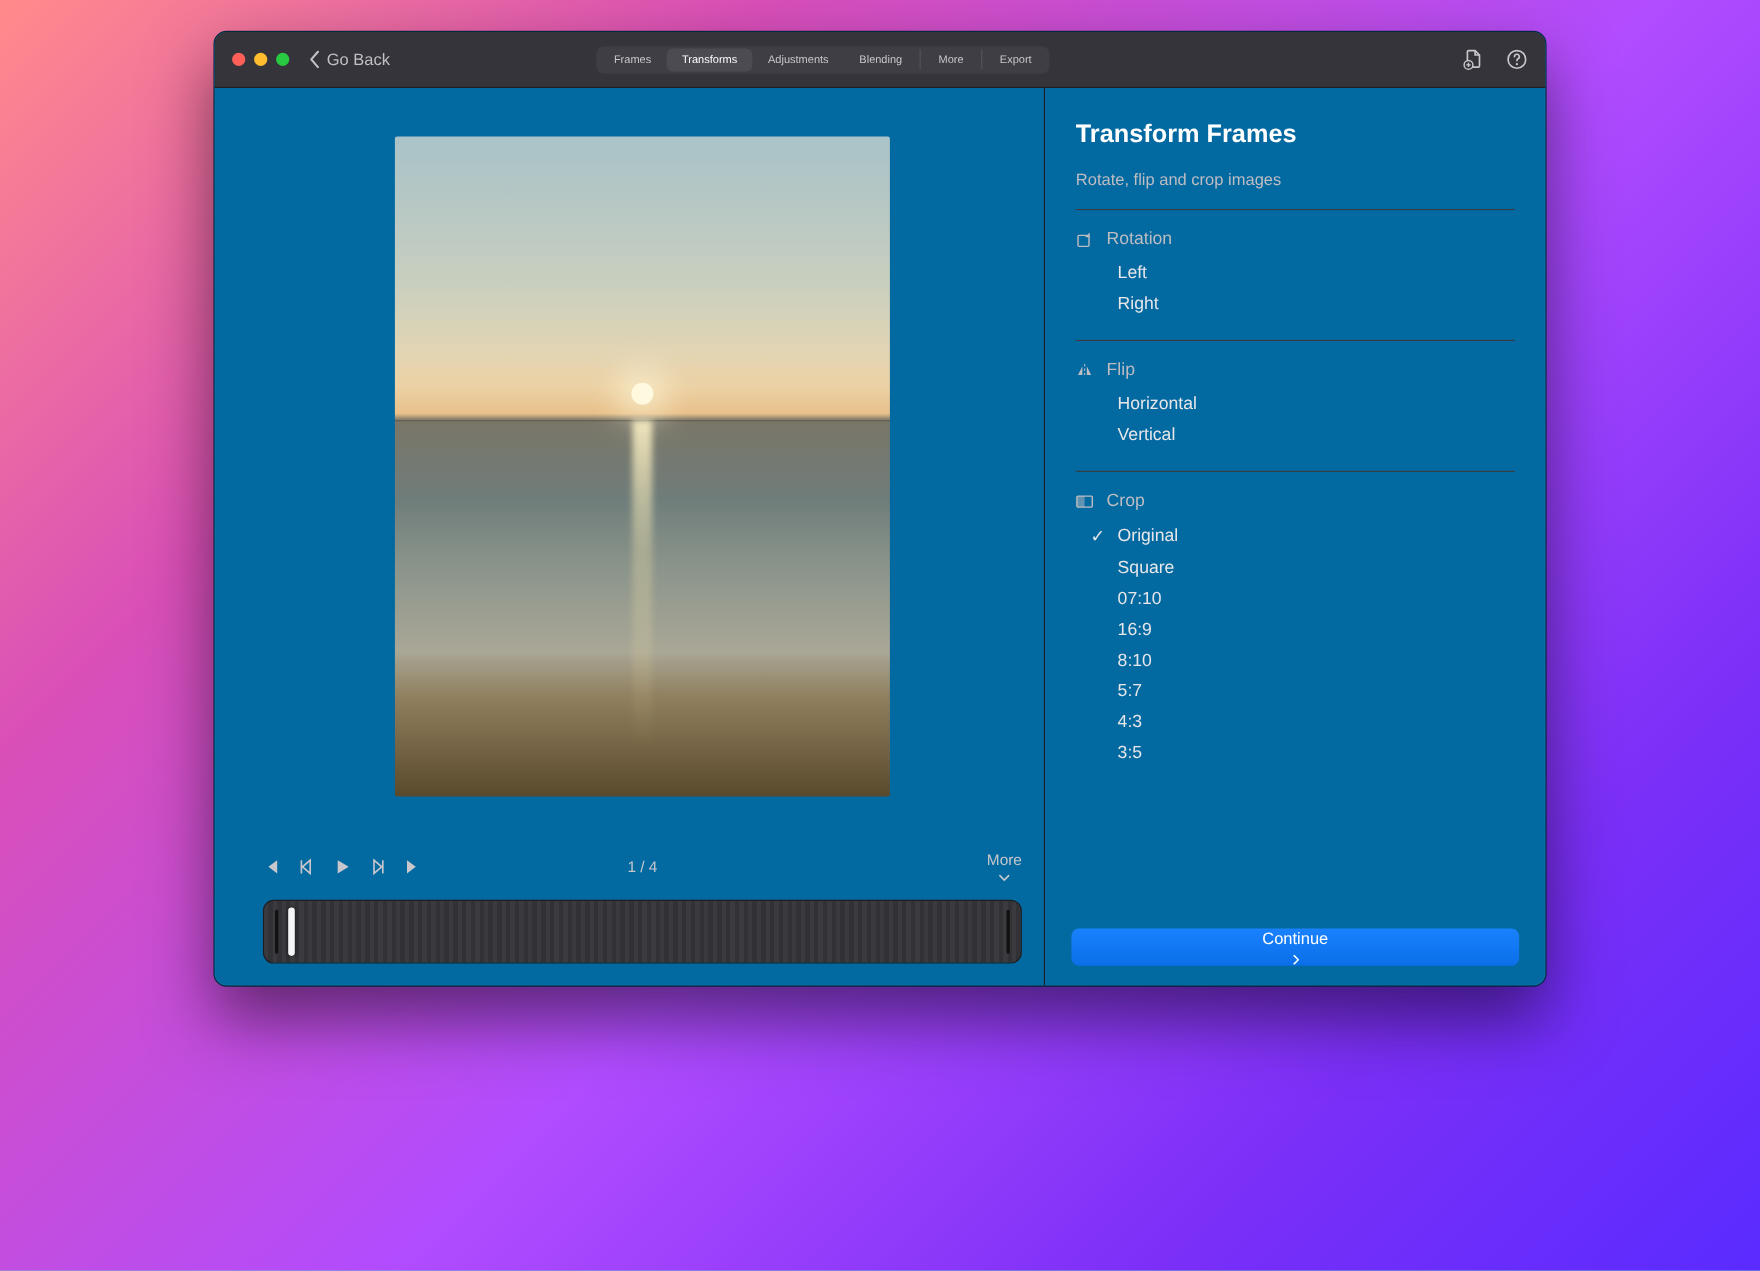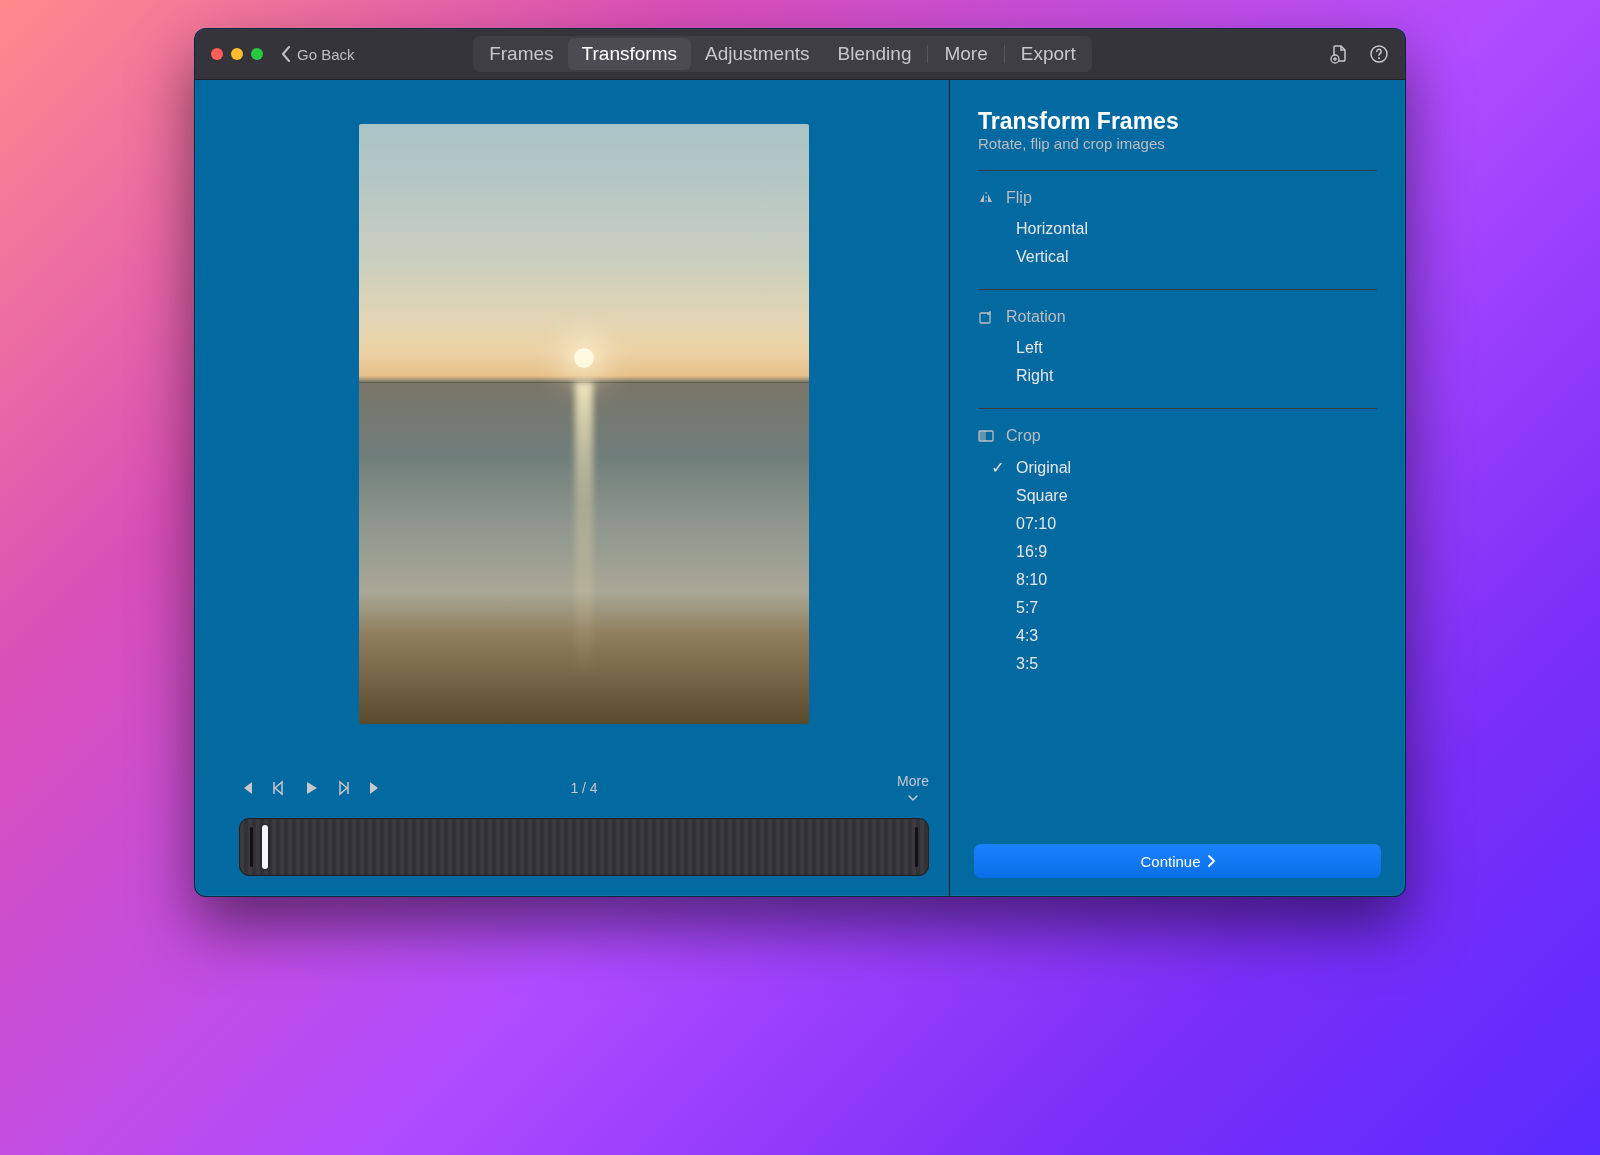--- a/index.html
+++ b/index.html
@@ -34,21 +34,21 @@
   .tl-max{background:#28c840;}
   .go-back{display:flex;align-items:center;gap:6px;margin-left:18px;color:#bfbfc4;cursor:default;}
   .go-back svg{width:10px;height:16px;}
   .tabs{
     margin-left:auto;margin-right:auto;
     display:flex;align-items:center;
     background:rgba(255,255,255,.05);
     border-radius:7px;padding:2px;
   }
   .tab{
-    padding:5px 14px;border-radius:6px;color:#c7c7cc;cursor:default;font-size:19px;
+    padding:5px 14px;border-radius:6px;color:#c7c7cc;cursor:default;font-size:10px;
   }
   .tab.active{background:#4c4b51;color:#fff;}
   .tabs .sep{width:1px;height:18px;background:rgba(255,255,255,.12);margin:0 2px;}
   .titlebar-right{display:flex;align-items:center;gap:20px;margin-left:auto;}
   .icon-btn{color:#c7c7cc;display:flex;cursor:default;}
   .body{flex:1;display:flex;min-height:0;}
   .left{flex:1;display:flex;flex-direction:column;border-right:1px solid #1f1e21;min-width:0;padding-left:24px;}
   .preview{flex:1;display:flex;align-items:center;justify-content:center;padding:26px;}
   .photo{
     width:450px;height:600px;border-radius:2px;overflow:hidden;position:relative;
@@ -86,36 +86,37 @@
   }
   .scrub .mark{position:absolute;top:8px;bottom:8px;width:3px;background:#111;border-radius:2px;}
   .scrub .mark.start{left:10px;}
   .scrub .mark.end{right:10px;}
   .scrub .head{
     position:absolute;top:6px;bottom:6px;left:22px;width:6px;background:#f5f5f7;border-radius:3px;
     box-shadow:0 0 4px rgba(0,0,0,.6);
   }
   .right{width:455px;flex:0 0 455px;display:flex;flex-direction:column;min-height:0;}
   .panel{flex:1;overflow-y:auto;padding:28px 28px 10px;}
-  .panel h1{margin:0 0 0;font-size:23px;font-weight:600;color:#fff;}
+  .panel h1{margin:0 0 20px;font-size:23px;font-weight:600;color:#fff;}
   .panel .sub{margin:0 0 18px;color:#bdbdc2;font-size:15px;}
   .section{border-top:1px solid #3b3a3f;padding:18px 0;}
   .section-head{display:flex;align-items:center;gap:12px;color:#bdbdc2;font-size:16px;margin-bottom:8px;}
   .section-head svg{width:16px;height:16px;flex:0 0 16px;}
   .opt{
     display:flex;align-items:center;gap:10px;
     padding:5px 0 5px 12px;color:#e7e7ea;font-size:16px;cursor:default;
   }
   .opt .check{width:16px;flex:0 0 16px;text-align:center;color:#e7e7ea;}
   .footer{padding:14px 24px 18px;}
   .continue{
     width:100%;height:34px;border:none;border-radius:7px;
     background:linear-gradient(to bottom,#1a82ff,#0a6fe7);
     color:#fff;font-size:15px;display:flex;align-items:center;justify-content:center;gap:6px;
     cursor:default;
+    flex-direction:column;
   }
   .continue svg{width:8px;height:12px;}
   .panel::-webkit-scrollbar{width:0;}
 </style>
 </head>
 <body>
 
 <div class="window">
 
   <div class="titlebar">
@@ -211,50 +212,50 @@
     </div>
 
     <div class="right">
       <div class="panel">
         <h1>Transform Frames</h1>
         <p class="sub">Rotate, flip and crop images</p>
 
         <div class="section">
           <div class="section-head">
             <svg viewBox="0 0 16 16">
+                <rect x="2" y="4" width="10" height="10" rx="1" fill="none" stroke="#bdbdc2" stroke-width="1.3"></rect>
+                <path d="M12 2v3h-3" fill="none" stroke="#bdbdc2" stroke-width="1.3"></path>
+              </svg>
+            <span>Rotation</span>
+          </div>
+          <div class="opt">
+              <span class="check"></span>
+              <span>Left</span>
+            </div>
+          <div class="opt">
+              <span class="check"></span>
+              <span>Right</span>
+            </div>
+        </div>
+
+        <div class="section">
+          <div class="section-head">
+            <svg viewBox="0 0 16 16">
                 <path d="M2 12 6 4v8zM14 12 10 4v8z" fill="#bdbdc2"></path>
                 <path d="M8 2v12" stroke="#bdbdc2" stroke-width="1" stroke-dasharray="2 2"></path>
               </svg>
             <span>Flip</span>
           </div>
           <div class="opt">
               <span class="check"></span>
               <span>Horizontal</span>
             </div>
           <div class="opt">
               <span class="check"></span>
               <span>Vertical</span>
-            </div>
-        </div>
-
-        <div class="section">
-          <div class="section-head">
-            <svg viewBox="0 0 16 16">
-                <rect x="2" y="4" width="10" height="10" rx="1" fill="none" stroke="#bdbdc2" stroke-width="1.3"></rect>
-                <path d="M12 2v3h-3" fill="none" stroke="#bdbdc2" stroke-width="1.3"></path>
-              </svg>
-            <span>Rotation</span>
-          </div>
-          <div class="opt">
-              <span class="check"></span>
-              <span>Left</span>
-            </div>
-          <div class="opt">
-              <span class="check"></span>
-              <span>Right</span>
             </div>
         </div>
 
         <div class="section">
           <div class="section-head">
             <svg viewBox="0 0 16 16">
                 <rect x="1" y="3" width="14" height="10" rx="1" fill="none" stroke="#bdbdc2" stroke-width="1.3"></rect>
                 <rect x="1" y="3" width="7" height="10" fill="#bdbdc2" opacity=".5"></rect>
               </svg>
             <span>Crop</span>

